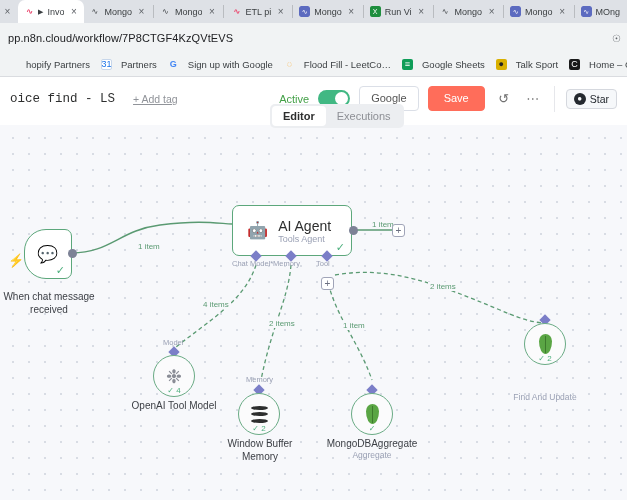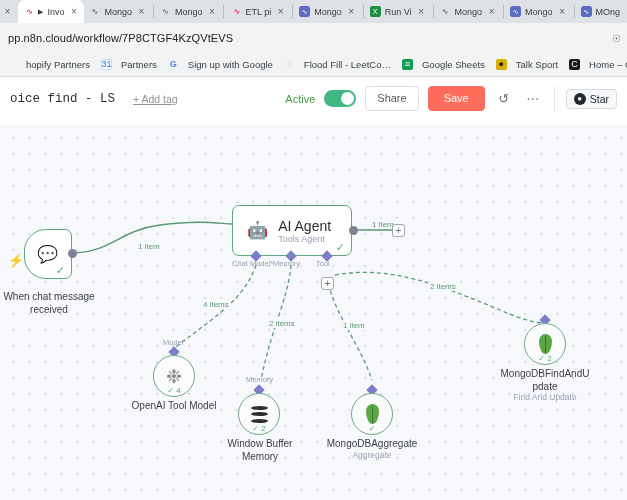--- a/index.html
+++ b/index.html
@@ -433,32 +433,36 @@
 
   <div class="appheader">
     <span class="wf-name">oice find - LS</span>
     <span class="add-tag">+ Add tag</span>
 
     <div class="hdr-right">
       <span class="active-lbl">Active</span>
       <div class="toggle">
         <div class="knob"></div>
       </div>
-      <button class="btn">Share</button>
+      <button class="btn">Google</button>
       <button class="btn btn-save">Save</button>
       <span class="icon-btn">↺</span>
       <span class="icon-btn">⋯</span>
       <span class="hdr-sep"></span>
       <div class="star-btn">
         <span class="gh-circle">●</span>
         <span>Star</span>
       </div>
     </div>
   </div>
 
+  <div class="seg-tabs">
+    <div class="seg-tab sel">Editor</div>
+    <div class="seg-tab">Executions</div>
+  </div>
 
   <div class="canvas">
 
     <svg class="links">
 
       <path d="M 72,128 C 110,128 120,105 160,100 C 200,95 215,98 232,99" fill="none" stroke="#5a9a72" stroke-width="1.4"></path>
 
       <path d="M 354,105 L 392,105" fill="none" stroke="#5a9a72" stroke-width="1.4"></path>
 
       <path d="M 256,140 C 245,175 210,195 176,222" fill="none" stroke="#5a9a72" stroke-width="1.3" stroke-dasharray="4,3"></path>
@@ -538,18 +542,16 @@
       <span class="cbadge">✓</span>
     </div>
     <div class="node-title" style="left:317px; top:313px; width:110px;">MongoDBAggregate</div>
     <div class="node-sub" style="left:317px; top:325px; width:110px;">Aggregate</div>
 
     <div class="diamond" style="left:541px; top:191px;"></div>
     <div class="node-circle" style="left:524px; top:198px;">
       <span class="mongo-leaf"></span>
       <span class="cbadge">✓&nbsp;<span>2</span></span>
     </div>
-    <div class="node-title" style="left:490px; top:243px; width:110px;">MongoDBFindAndU
-pdate</div>
     <div class="node-sub" style="left:490px; top:267px; width:110px;">Find And Update</div>
 
   </div>
 </div>
 
 </body></html>

